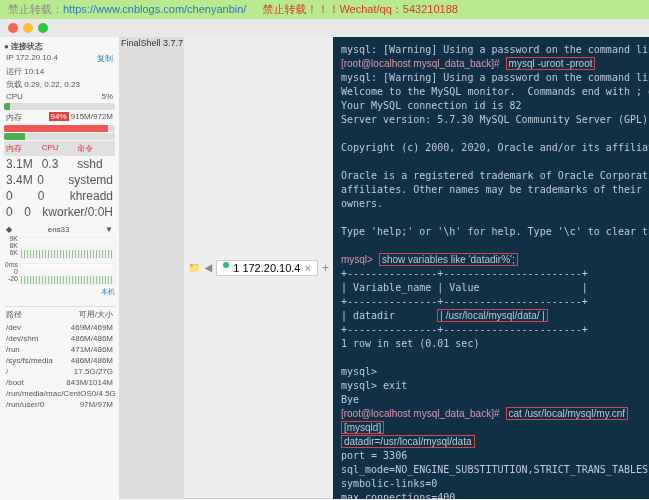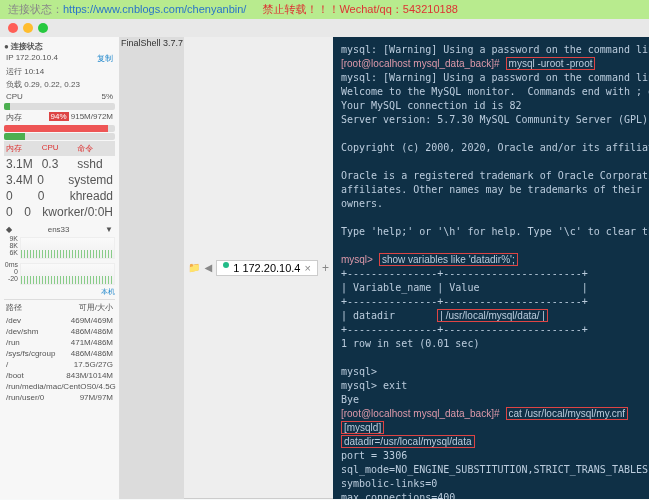--- a/index.html
+++ b/index.html
@@ -16,21 +16,21 @@
 .sidebar .row{display:flex;justify-content:space-between;padding:1px 2px}
 .meter{height:7px;background:#ddd;border-radius:2px;overflow:hidden;margin:1px 0}
 .meter .fill{height:100%;background:#4caf50}
 .meter .fill.red{background:#e55}
 .proc-hdr{display:flex;background:#e0e0e0;padding:2px}
 .proc-hdr span{flex:1;color:#d33;font-size:8px}
 .proc-row{display:flex;padding:1px 2px;font-size:12px}
 .proc-row span{flex:1}
 .chart{height:22px;background:linear-gradient(180deg,#fafafa,#f0f0f0);border:1px solid #eee;margin:2px 0;position:relative}
 .chart::after{content:"";position:absolute;bottom:0;left:0;right:0;height:40%;background:repeating-linear-gradient(90deg,#8c8,#8c8 1px,transparent 1px,transparent 3px)}
-.disk-hdr{display:flex;justify-content:space-between;padding:2px;border-top:1px solid #ddd;margin-top:2px}
+.disk-hdr{display:flex;justify-content:space-between;padding:2px;border-top:1px solid #ddd;margin-top:9px}
 .disk-row{display:flex;justify-content:space-between;padding:1px 2px;font-size:8px}
 .content{flex:1;display:flex;flex-direction:row;background:#fff}
 .appbar{background:#dcdcdc;text-align:center;padding:1px;font-size:9px;color:#333}
 .tabbar{display:flex;align-items:center;background:#eee;border-bottom:1px solid #ccc;padding:2px 4px;gap:4px}
 .tabbar .arr{color:#888;font-size:10px;cursor:pointer}
 .tab{background:#fff;border:1px solid #ccc;padding:1px 6px;font-size:11px;display:flex;align-items:flex-start;gap:4px}
 .tab .dot2{width:6px;height:6px;border-radius:50%;background:#2b8}
 .tab .x{color:#888;cursor:pointer}
 .plus{color:#888;font-size:12px;cursor:pointer}
 .term{flex:1;background:#0f3046;color:#bcd;padding:6px 8px;font-family:Menlo,Consolas,monospace;font-size:10px;line-height:1.4;overflow:auto;white-space:pre}
@@ -42,21 +42,21 @@
 .bot .icons span{margin:0 2px;color:#666;cursor:pointer}
 .filetabs{display:flex;padding:2px 6px;background:#0ea5e9;border-top:1px solid #ddd;gap:0}
 .ftab{border:1px solid #ccc;padding:1px 8px;font-size:9px;background:#fff;cursor:pointer}
 .path{display:flex;justify-content:space-between;padding:2px 6px;background:#f9f9f9;border-top:1px solid #ddd;font-size:9px}
 .path input{border:1px solid #ccc;width:235px;padding:1px;font-size:9px}
 </style>
 </head>
 <body>
 
 <div class="topbar">
-  <span><span>连接状态：</span><span class="url">https://www.cnblogs.com/chenyanbin/</span></span>
+  <span><span>禁止转载：</span><span class="url">https://www.cnblogs.com/chenyanbin/</span></span>
   <span class="warn">禁止转载！！！Wechat/qq：543210188</span>
 </div>
 <div class="traffic">
   <div class="dot r"></div>
   <div class="dot y"></div>
   <div class="dot g"></div>
 </div>
 <div class="main">
   <div class="sidebar">
     <div class="hdr">● <span>连接状态</span></div>
@@ -147,21 +147,21 @@
         </div>
         <div class="disk-row">
           <span>/dev/shm</span>
           <span>486M/486M</span>
         </div>
         <div class="disk-row">
           <span>/run</span>
           <span>471M/486M</span>
         </div>
         <div class="disk-row">
-          <span>/sys/fs/cgroup</span>
+          <span>/sys/fs/media</span>
           <span>486M/486M</span>
         </div>
         <div class="disk-row">
           <span>/</span>
           <span>17.5G/27G</span>
         </div>
         <div class="disk-row">
           <span>/boot</span>
           <span>843M/1014M</span>
         </div>

